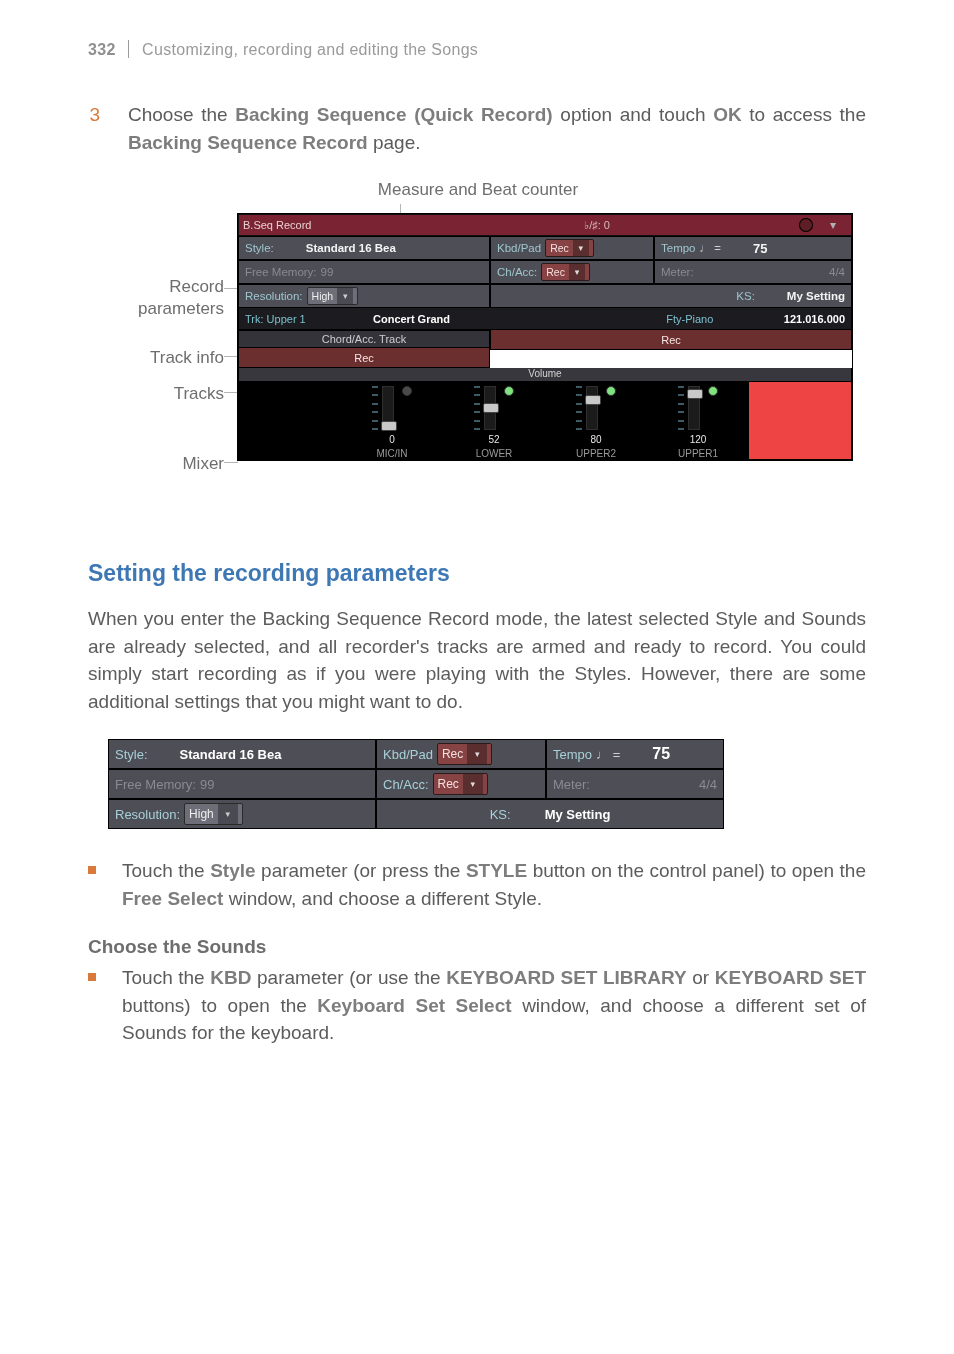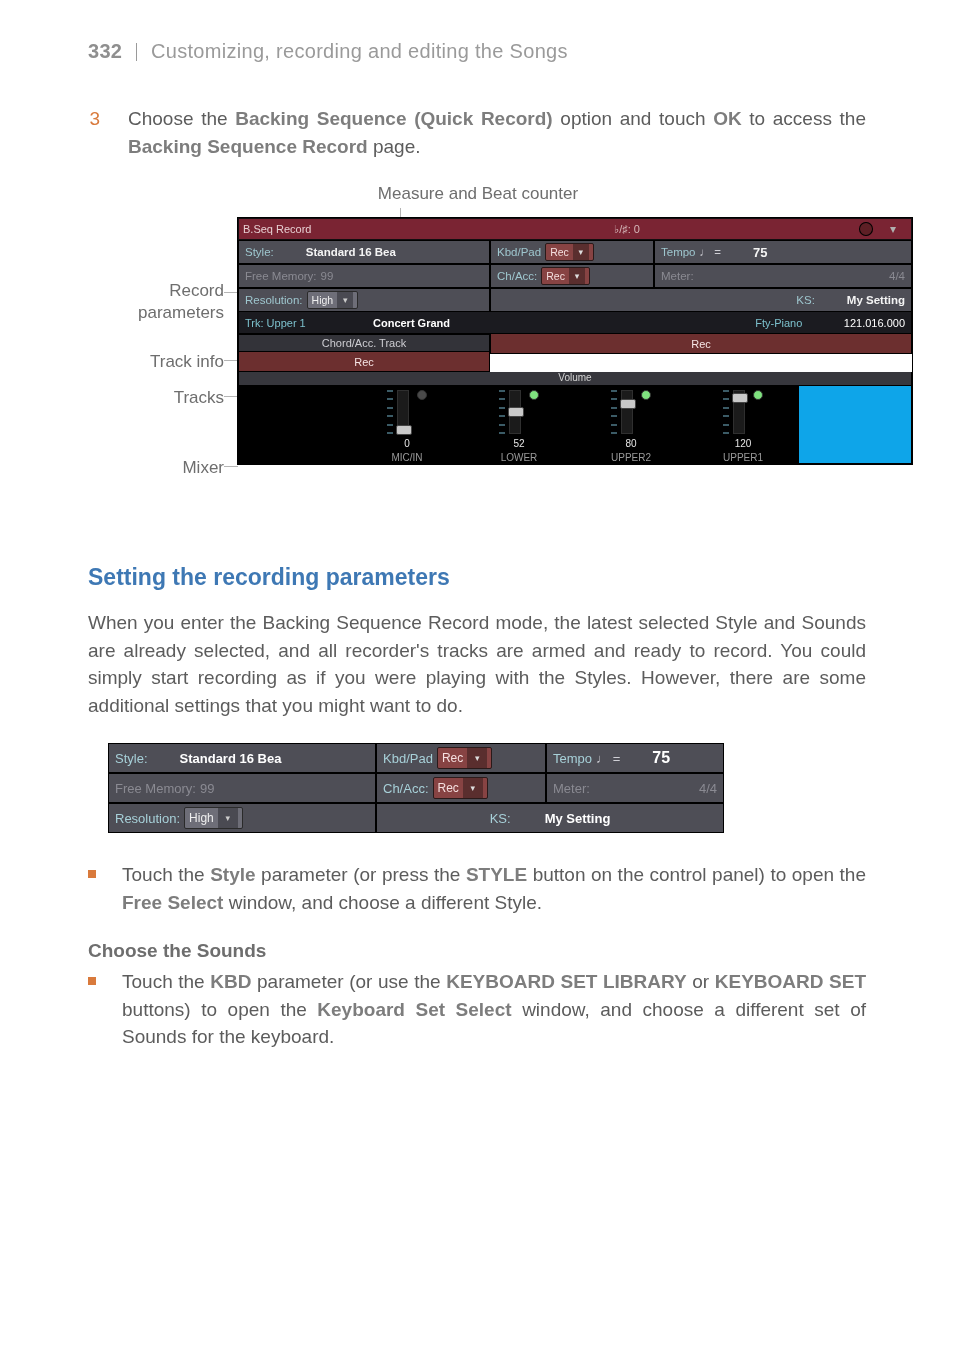--- a/index.html
+++ b/index.html
@@ -22,21 +22,21 @@
     height: 1354px;
     background: #fff;
     font-family: "Helvetica Neue", Arial, sans-serif;
     color: var(--text-gray);
     position: relative;
   }
   .page {
     padding: 40px 88px 0 88px;
   }
   .running-head {
-    font-size: 20px;
+    font-size: 16px;
     color: var(--light-gray);
     letter-spacing: .3px;
     margin-bottom: 42px;
   }
   .running-head .pagenum {
     font-weight: 700;
     color: #8f8f8f;
   }
   .running-head .divider {
     display:inline-block;
@@ -81,21 +81,21 @@
   .side-labels .l4 { top:214px; }
   .lead-line {
     position:absolute;
     background:#b5b5b5;
     height:1px;
   }
 
   .panel {
     position:absolute;
     left:150px; top:34px;
-    width:674px;
+    width:614px;
     font-family: "Lucida Grande", "Tahoma", sans-serif;
     font-size:12px;
     color:#e8e8e8;
     box-shadow: 0 0 0 1px #000;
   }
   .panel .titlebar {
     height:22px;
     background: var(--panel-header-red);
     display:flex; align-items:center;
     border: 1px solid #120e10;
@@ -181,21 +181,21 @@
   .panel .trackinfo {
     background: #1b1b20;
     height:22px;
     border:1px solid #000; border-top:none;
     display:flex; align-items:center;
     padding:0 6px; font-size:11px;
   }
   .trackinfo .a { color:var(--cyan); flex:0 0 128px; }
   .trackinfo .b { color:#fff; font-weight:700; flex:1; }
   .trackinfo .c { color:var(--cyan); flex:0 0 130px; text-align:center;}
-  .trackinfo .d { color:#fff; font-weight:400; text-align:right; }
+  .trackinfo .d { color:#fff; font-weight:700; text-align:right;margin-left:29px; }
 
   .panel .tracks {
     display:grid; grid-template-columns: 252px 1fr;
   }
   .trackhead {
     background:#333339;
     color:#cdcdd2;
     height:18px;
     border:1px solid #000;
     font-size:11px;
@@ -205,21 +205,21 @@
     background:#6c2f2f;
     color:#f6e4e4;
     height:20px;
     border:1px solid #000; border-top:none;
     font-size:11px;
     display:flex; align-items:center; justify-content:center;
   }
 
   .panel .mixer {
     border:1px solid #000; border-top:none;
-    background:#0ea5e9;
+    background:#ef4444;
   }
   .mixer .vol-label {
     height:14px;
     text-align:center;
     font-size:10px;
     color:#d3d3d3;
     background: #37373d;
     border-bottom:1px solid #000;
   }
   .mixer .channels {

